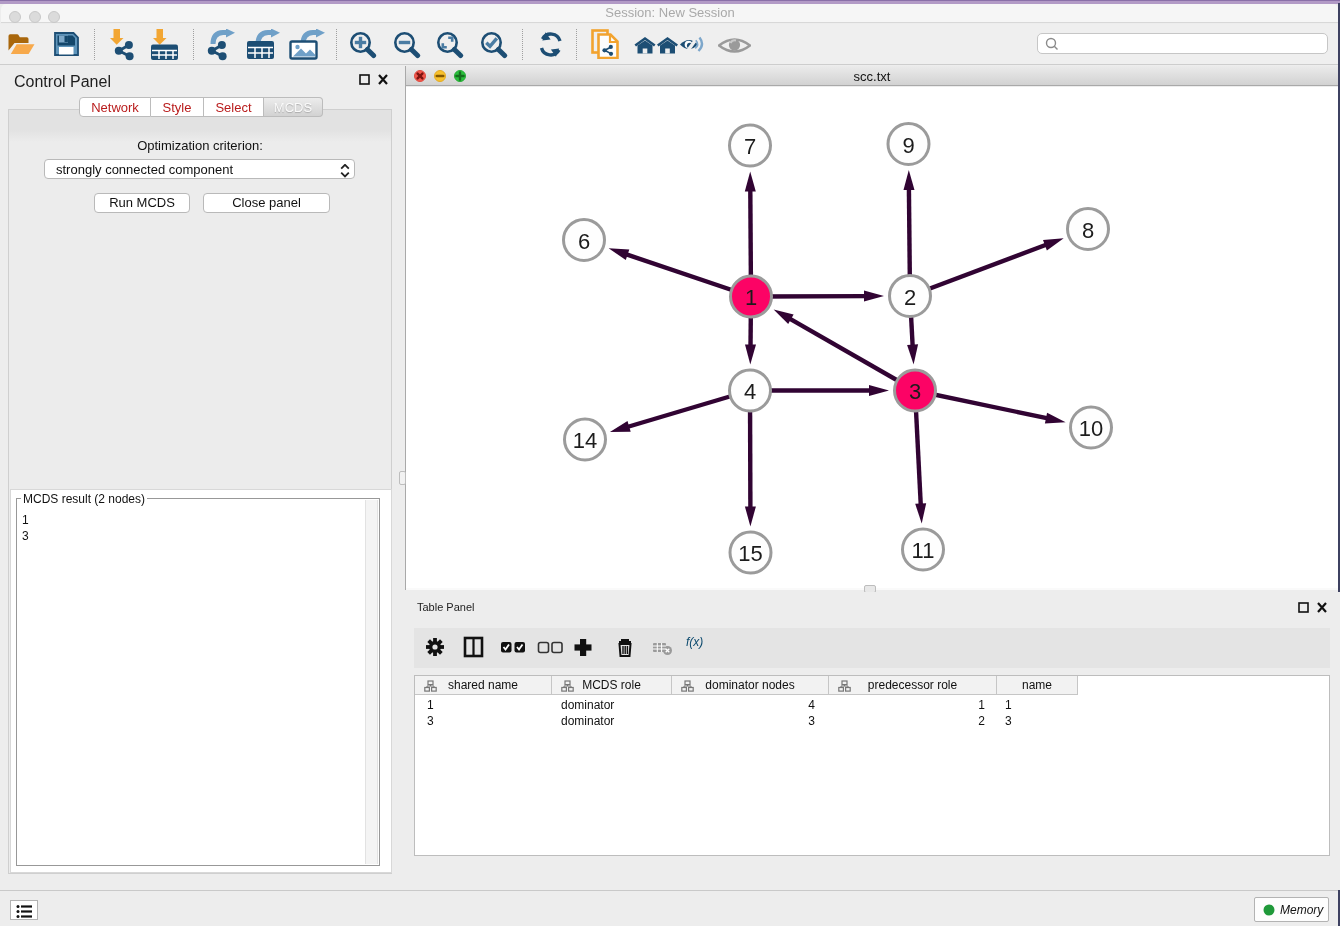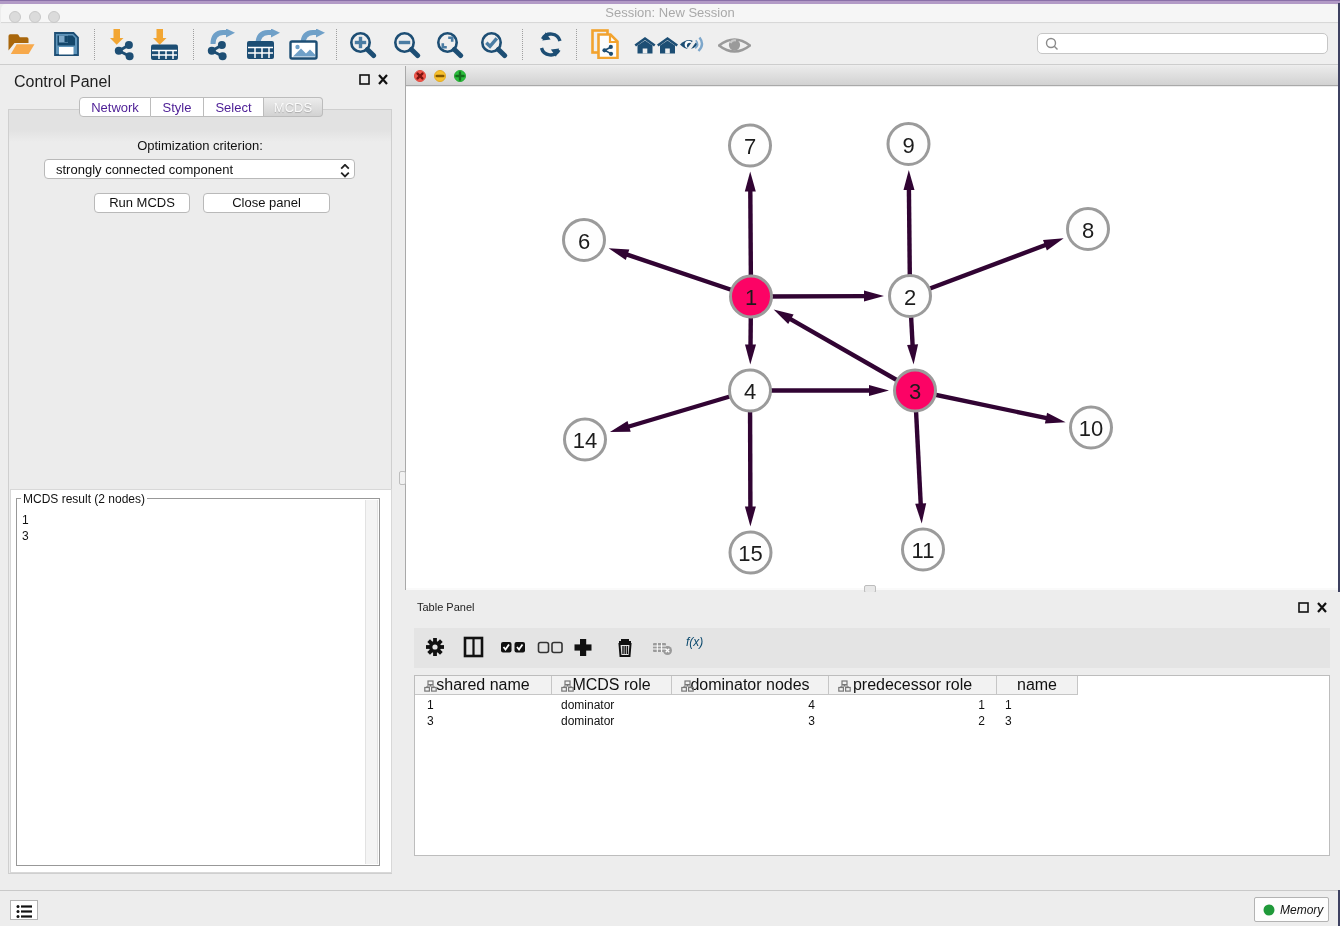--- a/index.html
+++ b/index.html
@@ -19,21 +19,21 @@
 
   
   #toolbar { left:0; top:24px; width:1338px; height:41px; background:#efefef; border-bottom:1px solid #cdcdcd; }
   .sep { position:absolute; top:5px; height:31px; width:0; border-left:1px dotted #9f9f9f; }
   #search { left:1037px; top:9px; width:291px; height:21px; background:#fff; border:1px solid #c6c6c6; border-radius:5px; }
 
   
   #cp-title { left:14px; top:73px; font-size:16px; color:#1e1e1e; }
   #cp-box { left:8px; top:109px; width:384px; height:765px; border:1px solid #cfcfcf; background:linear-gradient(#e2e2e2 0px, #e2e2e2 20px, #ececec 32px); }
   .tabrow { position:absolute; display:flex; }
-  .tab { height:20px; font-size:13px; color:#4c1d95; background:#fff; border:1px solid #bcbcbc; border-left:none; display:flex; align-items:center; justify-content:center; }
+  .tab { height:20px; font-size:13px; color:#b91c1c; background:#fff; border:1px solid #bcbcbc; border-left:none; display:flex; align-items:center; justify-content:center; }
   .tab.first { border-left:1px solid #bcbcbc; border-radius:4px 0 0 4px; }
   .tab.sel { background:linear-gradient(#ececec,#d2d2d2); color:#fbfbfb; text-shadow:0 1px 1px #aaa; border-radius:0 4px 4px 0; }
   #opt-label { left:0; top:138px; width:400px; text-align:center; font-size:13px; color:#111; }
   #dropdown { left:44px; top:159px; width:311px; height:20px; background:#fff; border:1px solid #b9b9b9; border-radius:4px; font-size:13px; color:#111; line-height:19px; padding-left:11px; }
   .btn { position:absolute; height:20px; background:#fff; border:1px solid #b9b9b9; border-radius:4px; font-size:13px; color:#111; text-align:center; line-height:18px; }
   #resultwhite { left:10px; top:489px; width:382px; height:384px; background:#fff; border:1px solid #d8d8d8; }
   #fieldset { left:16px; top:498px; width:364px; height:368px; border:1px solid #989898; background:#fff; }
   #fieldlegend { left:21px; top:492px; background:#fff; padding:0 2px; font-size:12px; color:#111; }
   #fieldscroll { left:365px; top:500px; width:13px; height:364px; background:#f4f4f4; border-left:1px solid #e2e2e2; border-right:1px solid #e2e2e2; }
 
@@ -43,21 +43,21 @@
   .mac { position:absolute; top:4px; width:12px; height:12px; border-radius:50%; }
   .mac svg { display:block; }
   #netbody { position:absolute; left:0; top:21px; width:100%; height:501px; background:#fff; }
   #netbottom { position:absolute; left:0; top:522px; width:100%; height:2px; background:#fafafa; }
 
   
   #tp { left:399px; top:592px; width:941px; height:298px; background:#ededed; }
   #tp-title { position:absolute; left:18px; top:9px; font-size:11px; color:#1e1e1e; }
   #tp-toolbar { position:absolute; left:15px; top:36px; width:916px; height:40px; background:#e4e4e4; }
   #tp-table { position:absolute; left:15px; top:83px; width:916px; height:181px; background:#fff; border:1px solid #bdbdbd; }
-  .th { position:absolute; top:0; height:19px; background:#f2f2f2; border-right:1px solid #c6c6c6; border-bottom:1px solid #c6c6c6; font-size:16px; color:#111; display:flex; align-items:center; justify-content:center; }
+  .th { position:absolute; top:0; height:19px; background:#f2f2f2; border-right:1px solid #c6c6c6; border-bottom:1px solid #c6c6c6; font-size:12px; color:#111; display:flex; align-items:center; justify-content:center; }
   .td { position:absolute; font-size:12px; color:#111; height:16px; line-height:16px; }
   .seg { height:21px; background:#fff; border:1px solid #b8b8b8; border-left:none; font-size:13px; font-weight:bold; color:#111; text-align:center; }
   
   #statusbar { left:0; top:890px; width:1338px; height:36px; background:#ededed; border-top:1px solid #c9c9c9;font-style:italic; }
 </style>
 </head>
 <body>
 <div class="abs" id="topstrip"></div>
 <div class="abs" style="left:0;top:920px;width:6px;height:6px;background:#3e4161"></div>
 <div class="abs" style="left:1334px;top:920px;width:6px;height:6px;background:#3e4161"></div>
@@ -248,20 +248,21 @@
     <div class="mac" style="left:28px;background:#f8c12c;border:1px solid #e3ab24">
         <svg width="10" height="10">
           <path d="M1.8 5 L8.2 5" stroke="#835800" stroke-width="2.6" stroke-linecap="round"></path>
         </svg>
       </div>
     <div class="mac" style="left:47.5px;background:#2ac03c;border:1px solid #25aa35">
         <svg width="10" height="10">
           <path d="M5 1.4 L5 8.6 M1.4 5 L8.6 5" stroke="#156e1e" stroke-width="2.4" stroke-linecap="round"></path>
         </svg>
       </div>
+    <div style="position:absolute;width:100%;top:3px;text-align:center;font-size:13px;color:#111">scc.txt</div>
   </div>
   <div id="netbody">
       <svg width="932" height="501" style="position:absolute;left:0;top:0">
         <line x1="345.0" y1="209.5" x2="344.3" y2="102.5" stroke="#310433" stroke-width="4.4"></line>
         <path d="M344.2 84.5 L349.8 104.5 L338.8 104.5 Z" fill="#310433"></path>
         <line x1="345.0" y1="209.5" x2="219.7" y2="167.1" stroke="#310433" stroke-width="4.4"></line>
         <path d="M202.6 161.3 L223.3 162.5 L219.8 173.0 Z" fill="#310433"></path>
         <line x1="345.0" y1="209.5" x2="460.0" y2="209.1" stroke="#310433" stroke-width="4.4"></line>
         <path d="M478.0 209.1 L458.0 214.6 L458.0 203.6 Z" fill="#310433"></path>
         <line x1="345.0" y1="209.5" x2="344.5" y2="259.5" stroke="#310433" stroke-width="4.4"></line>

